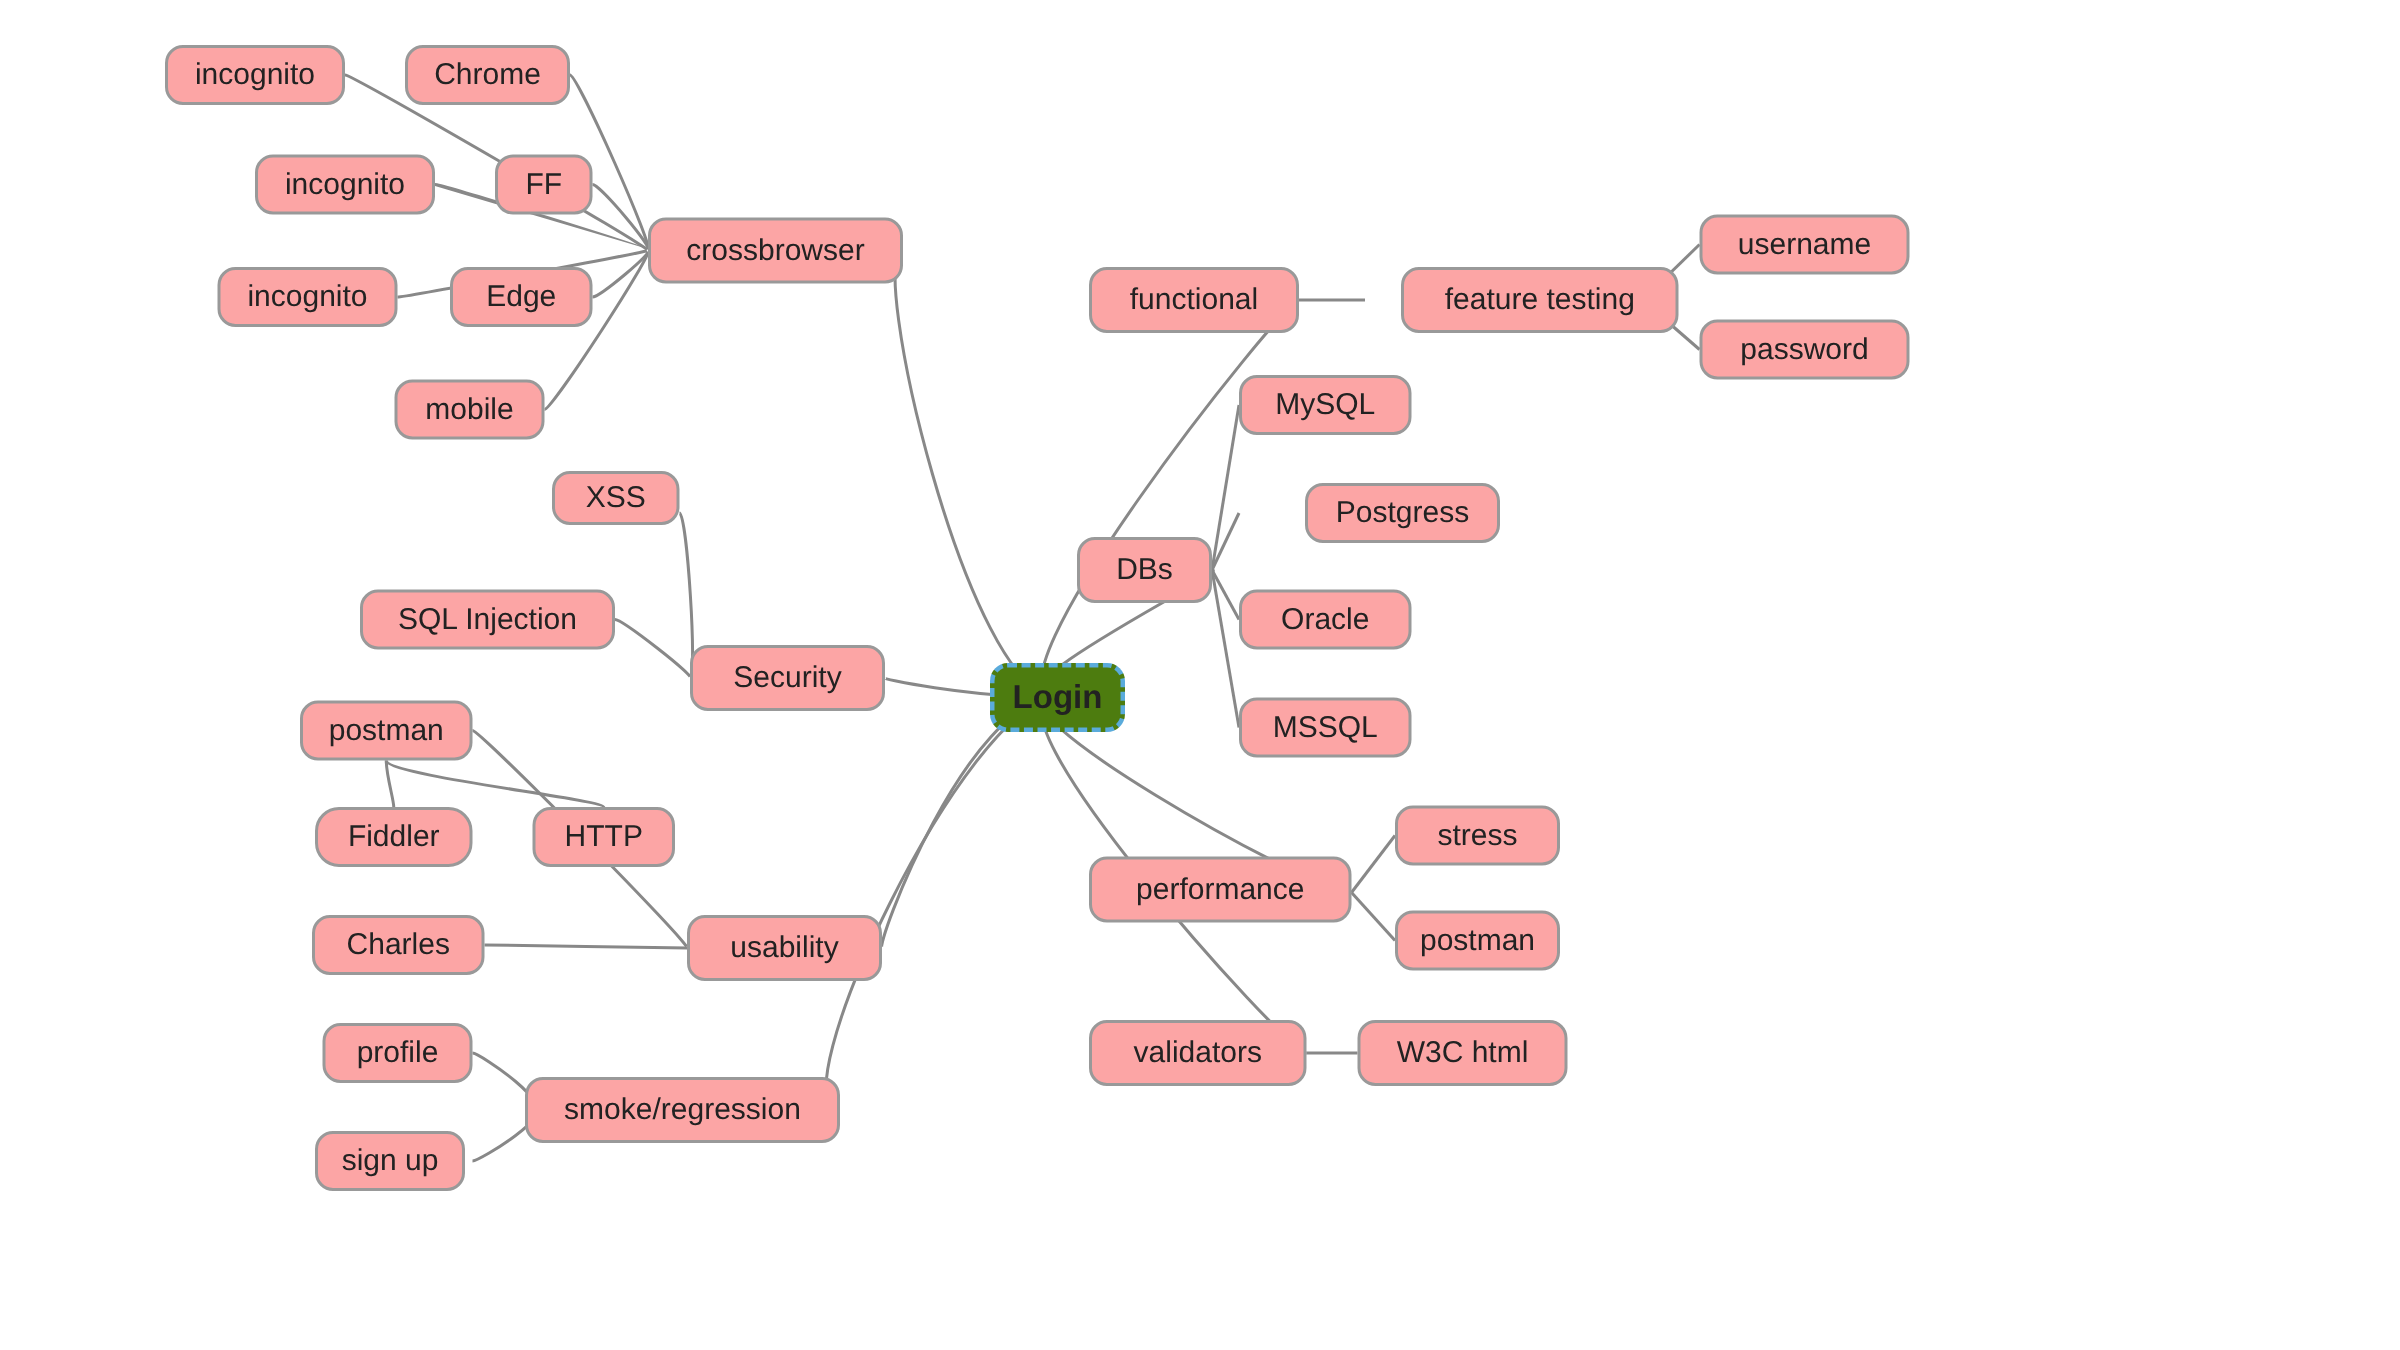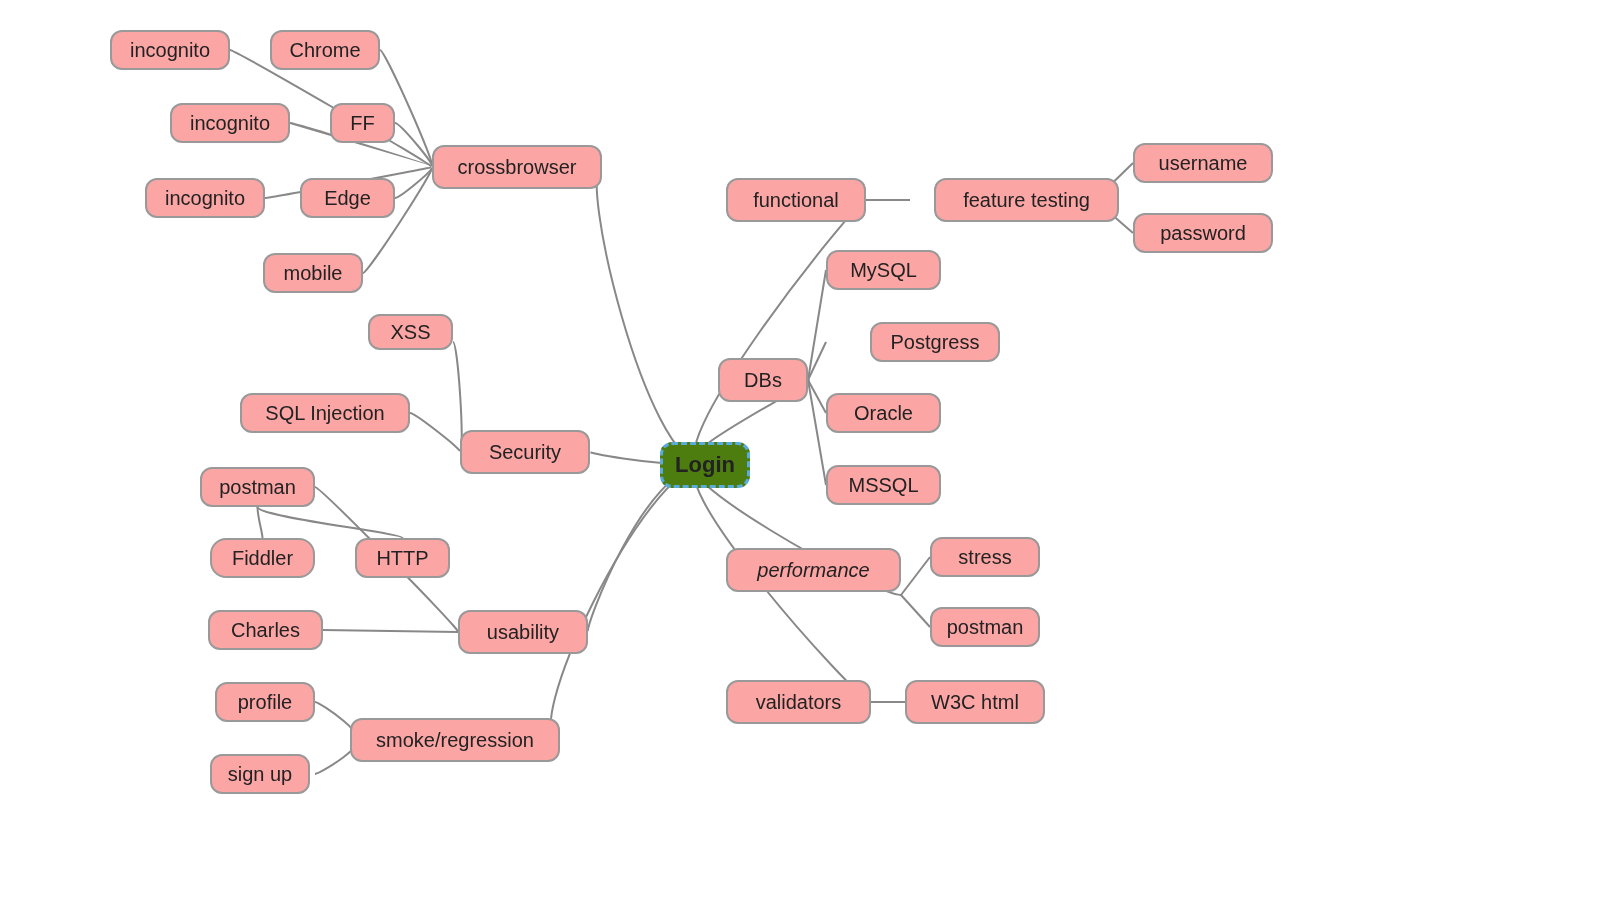--- a/index.html
+++ b/index.html
@@ -120,18 +120,18 @@
     <div class="node" style="left: 210px; top: 754px; width: 100px; height: 40px;">sign up</div>
     <div class="node" style="left: 726px; top: 178px; width: 140px; height: 44px;">functional</div>
     <div class="node" style="left: 910px; top: 178px; width: 185px; height: 44px; margin-left: 24px;">feature testing</div>
     <div class="node" style="left: 1133px; top: 143px; width: 140px; height: 40px;">username</div>
     <div class="node" style="left: 1133px; top: 213px; width: 140px; height: 40px;">password</div>
     <div class="node" style="left: 718px; top: 358px; width: 90px; height: 44px;">DBs</div>
     <div class="node" style="left: 826px; top: 250px; width: 115px; height: 40px;">MySQL</div>
     <div class="node" style="left: 826px; top: 322px; width: 130px; height: 40px; margin-left: 44px;">Postgress</div>
     <div class="node" style="left: 826px; top: 393px; width: 115px; height: 40px;">Oracle</div>
     <div class="node" style="left: 826px; top: 465px; width: 115px; height: 40px;">MSSQL</div>
-    <div class="node" style="left: 726px; top: 548px; width: 175px; height: 44px; font-style: italic;">performance</div>
+    <div class="node" style="left: 726px; top: 571px; width: 175px; height: 44px;">performance</div>
     <div class="node" style="left: 930px; top: 537px; width: 110px; height: 40px; text-align: right;">stress</div>
     <div class="node" style="left: 930px; top: 607px; width: 110px; height: 40px;">postman</div>
     <div class="node" style="left: 726px; top: 680px; width: 145px; height: 44px;">validators</div>
     <div class="node" style="left: 905px; top: 680px; width: 140px; height: 44px;">W3C html</div>
   </div>
 
 </body></html>

